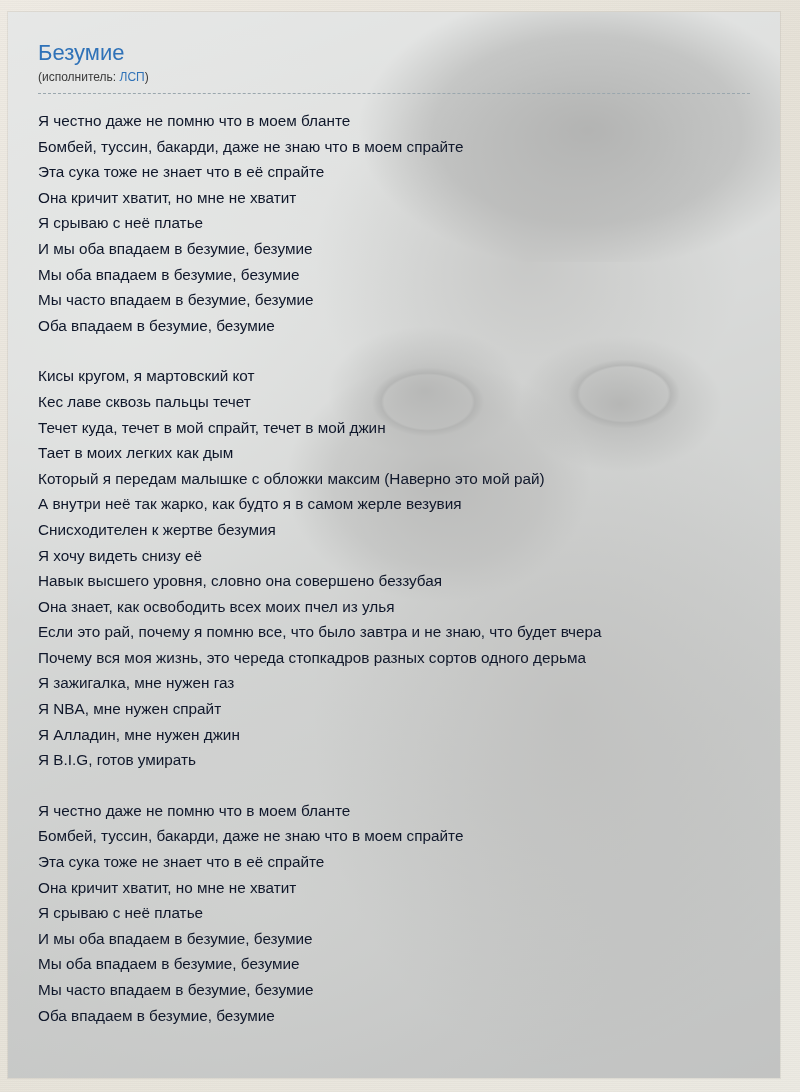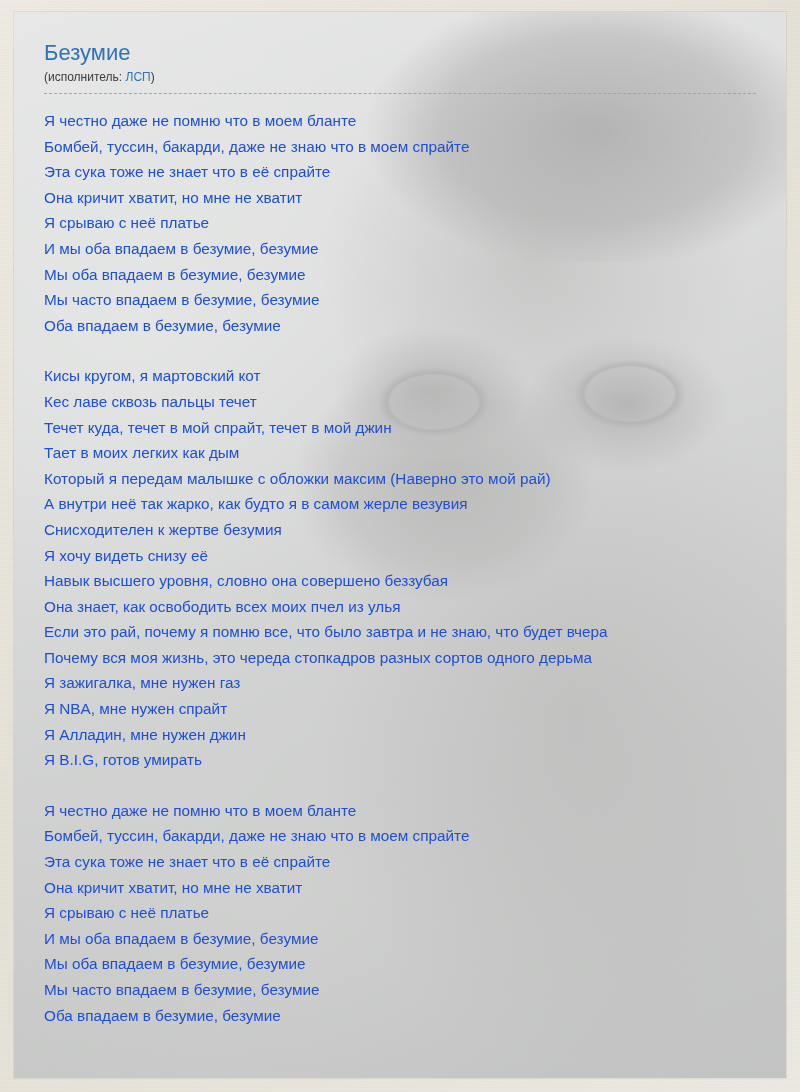--- a/index.html
+++ b/index.html
@@ -16,21 +16,21 @@
 
   
   .page-frame {
     position: relative;
     width: 800px;
     height: 1092px;
     box-sizing: border-box;
     background:
       repeating-linear-gradient(0deg, rgba(0,0,0,0.018) 0px, rgba(0,0,0,0.018) 1px, rgba(255,255,255,0.02) 1px, rgba(255,255,255,0.02) 2px),
       linear-gradient(135deg, #efebe3 0%, #e6e1d7 45%, #eceae2 100%);
-    padding: 12px 14px 14px 14px;
+    padding: 12px 14px 14px 8px;
   }
 
   
   .card {
     position: relative;
     width: 772px;
     height: 1066px;
     box-sizing: border-box;
     overflow: hidden;
     background-color: #b9bec2;
@@ -96,21 +96,21 @@
   }
   .artist-line .paren { color: #3a3a3a; }
   .artist-link {
     color: #2f72b8;
     text-decoration: none;
   }
 
   .lyrics {
     font-size: 15.3px;
     line-height: 25.6px;
-    color: #1d4ed8;
+    color: #0f172a;
     white-space: pre-wrap;
   }
   .verse { margin: 0 0 25px 0; }
   .verse:last-child { margin-bottom: 0; }
   .line { white-space: nowrap; }
 </style>
 </head>
 <body>
 
 <div class="page-frame">

